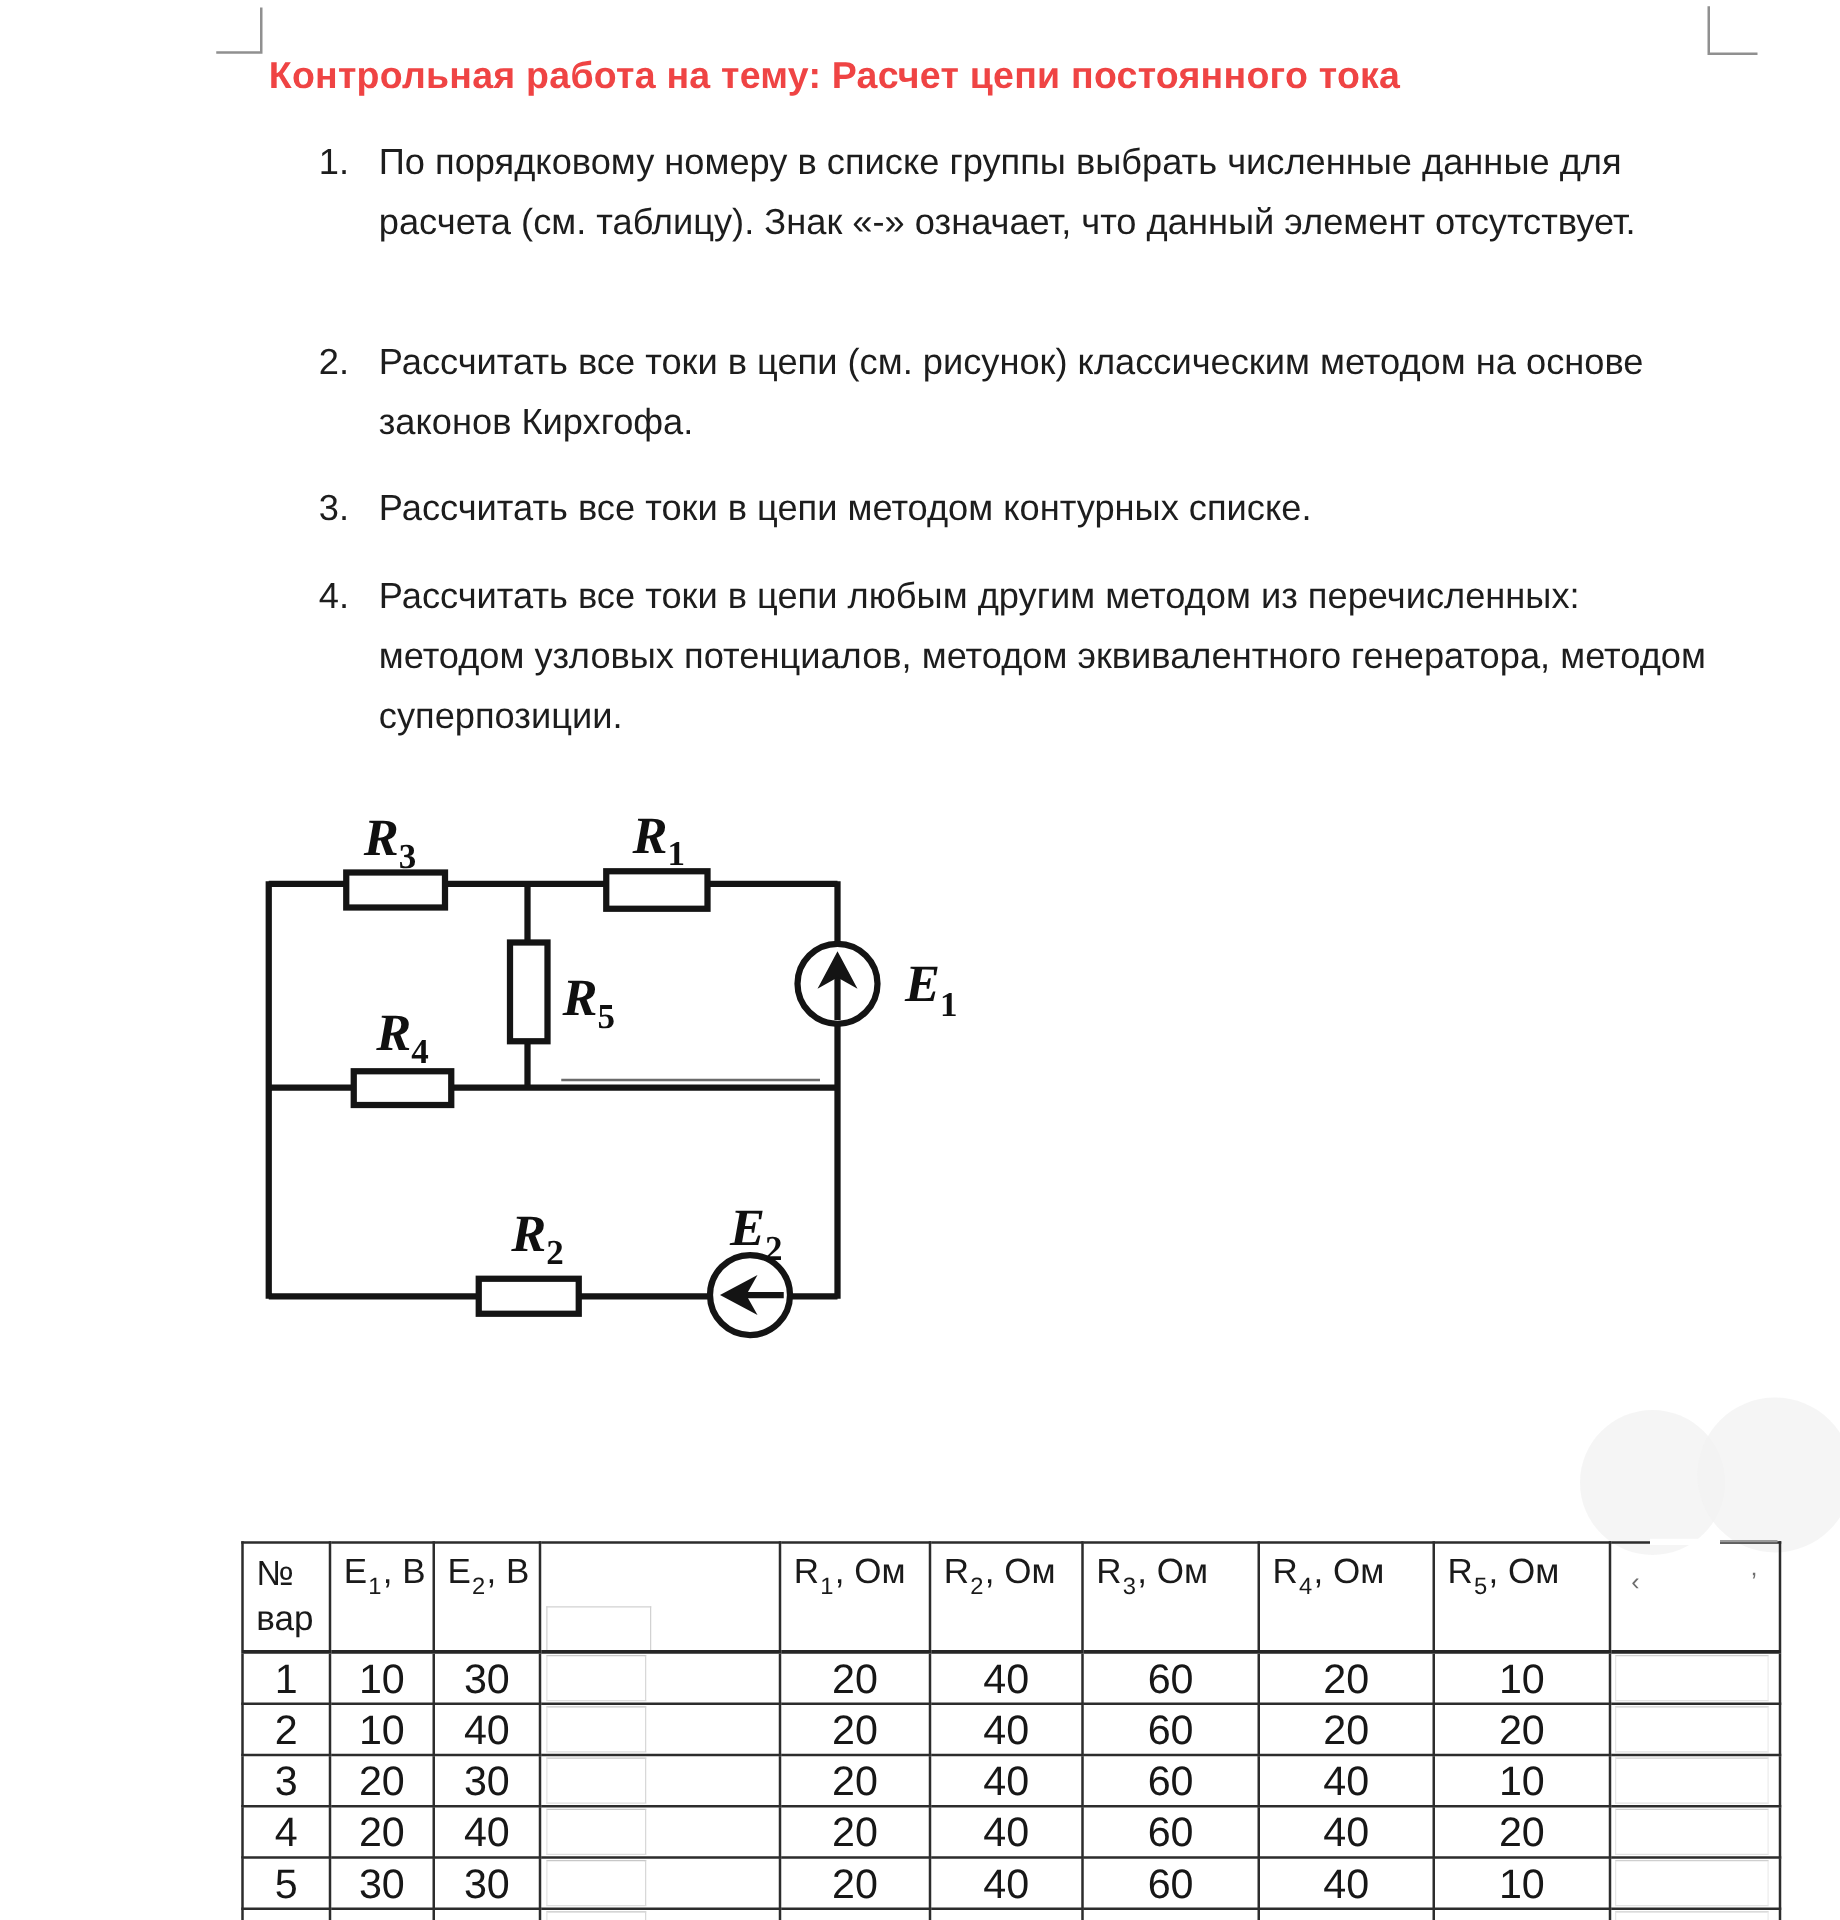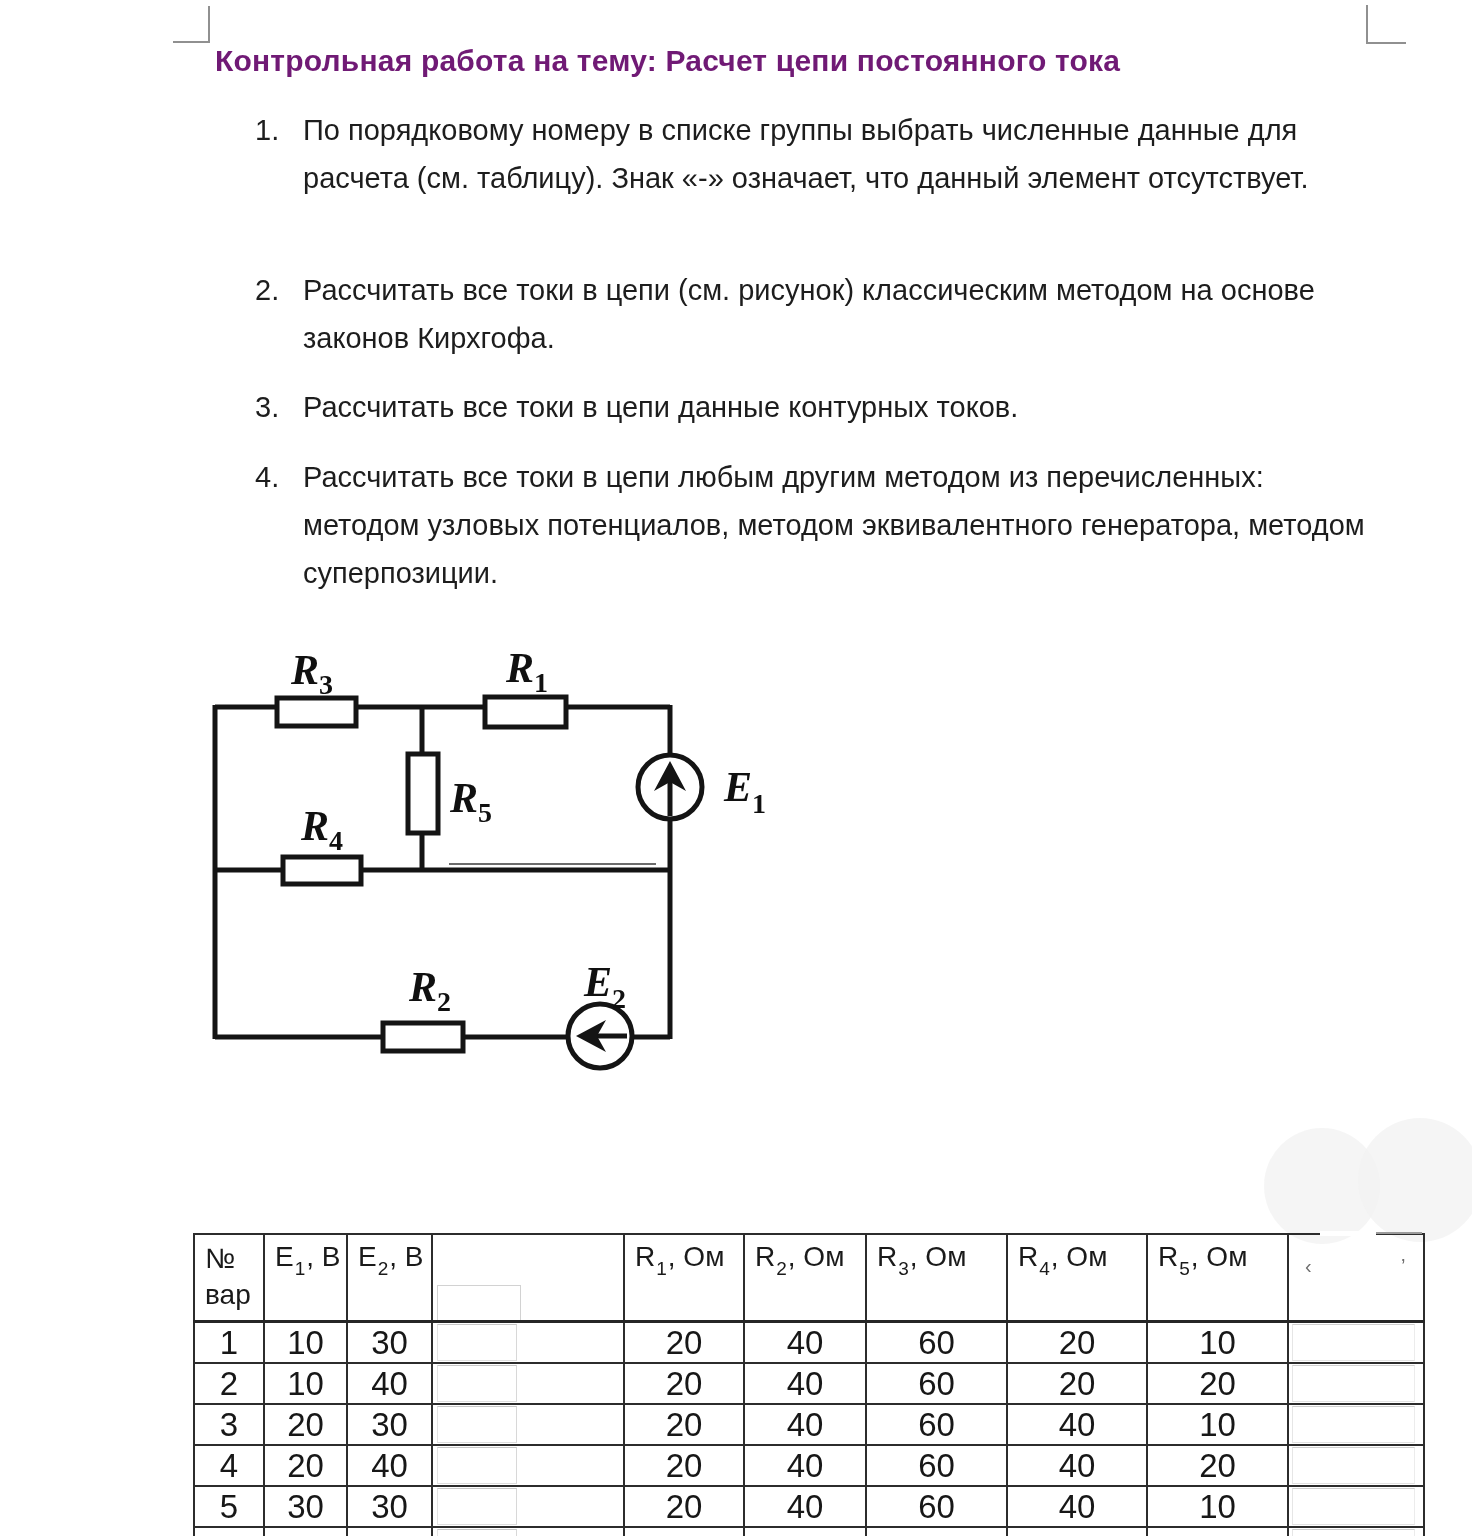--- a/index.html
+++ b/index.html
@@ -4,21 +4,21 @@
 <style>
   html,body{margin:0;padding:0;}
   body{
     width:1472px;height:1536px;position:relative;overflow:hidden;
     background:#ffffff;color:#1b1b1b;
     font-family:"Liberation Sans", sans-serif;
   }
   
   .doc-title{
     position:absolute;left:215px;top:44px;width:1120px;
-    font-size:30px;font-weight:bold;letter-spacing:0.2px;color:#701a75;
+    font-size:30px;font-weight:bold;letter-spacing:0.2px;color:#ef4444;
   }
   .task{
     position:absolute;left:255px;width:1130px;display:flex;
     font-size:29px;line-height:48px;color:#1d1d1d;
   }
   .task .num{flex:0 0 48px;}
   .task .txt{flex:0 0 1080px;width:1080px;}
   .t1{top:106px}.t2{top:266px}.t3{top:383px}.t4{top:453px}
 
   
@@ -78,21 +78,21 @@
 <div class="task t1">
   <span class="num">1.</span>
   <div class="txt">По порядковому номеру в списке группы выбрать численные данные для расчета (см. таблицу). Знак «-» означает, что данный элемент отсутствует.</div>
 </div>
 <div class="task t2">
   <span class="num">2.</span>
   <div class="txt">Рассчитать все токи в цепи (см. рисунок) классическим методом на основе законов Кирхгофа.</div>
 </div>
 <div class="task t3">
   <span class="num">3.</span>
-  <div class="txt">Рассчитать все токи в цепи данные контурных токов.</div>
+  <div class="txt">Рассчитать все токи в цепи методом контурных списке.</div>
 </div>
 <div class="task t4">
   <span class="num">4.</span>
   <div class="txt">Рассчитать все токи в цепи любым другим методом из перечисленных: методом узловых потенциалов, методом эквивалентного генератора, методом суперпозиции.</div>
 </div>
 
 <svg class="overlay" width="1472" height="1536" viewBox="0 0 1472 1536">
 
   <path class="cropmark" d="M209 6 V42 H173"></path>
   <path class="cropmark" d="M1367 5 V43 H1406"></path>

